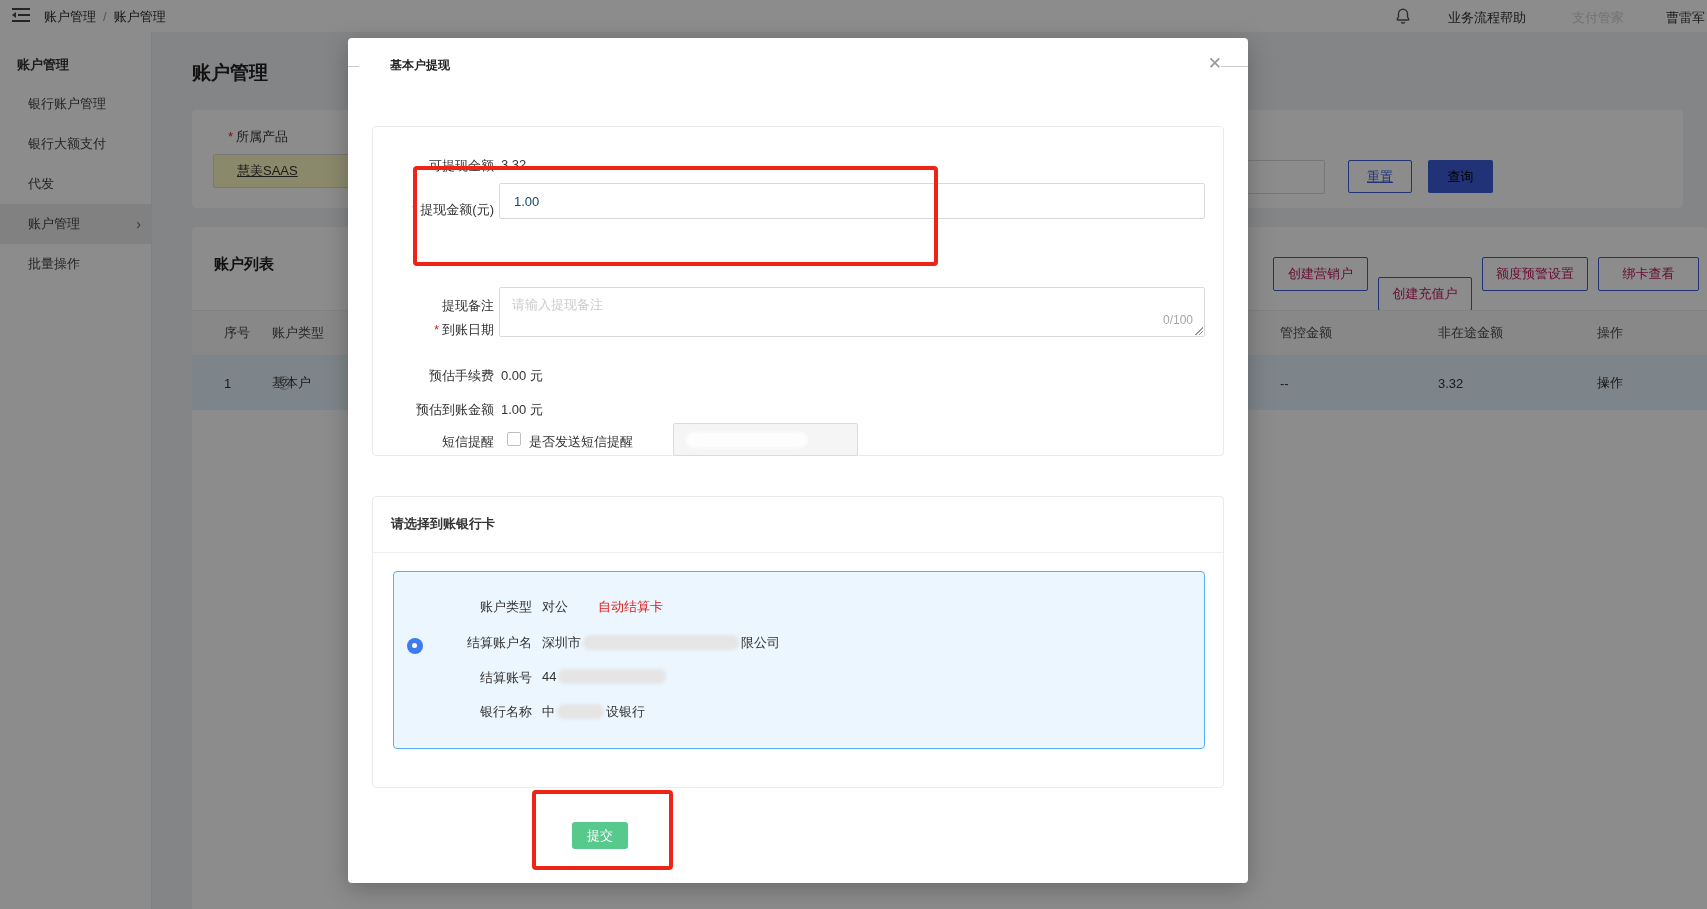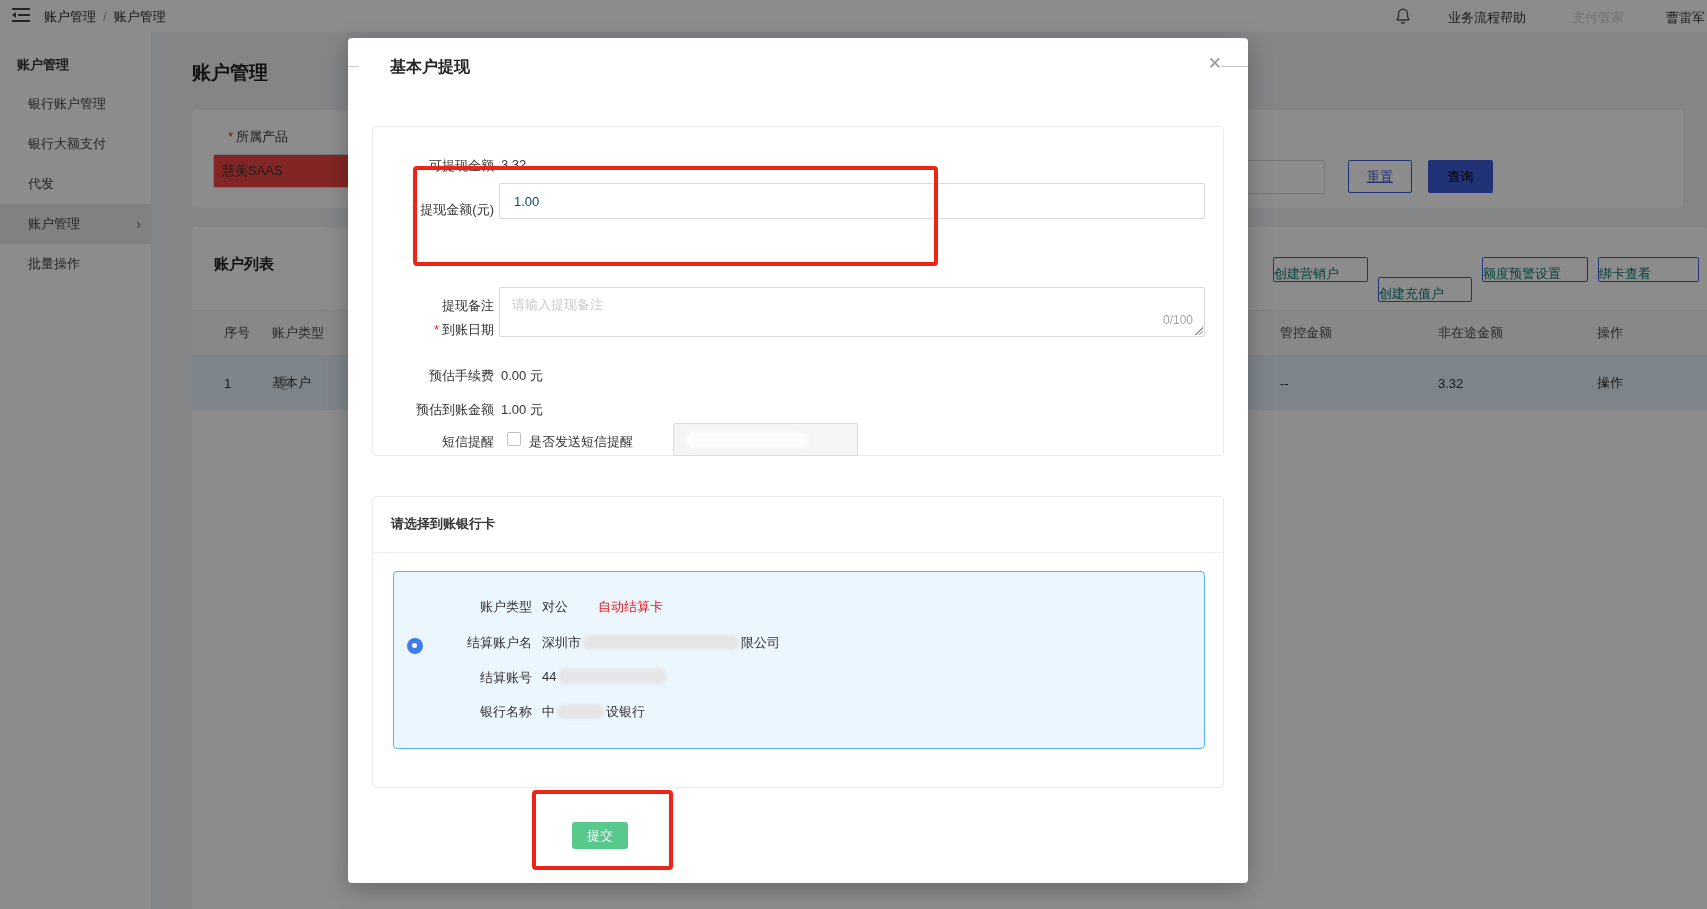--- a/index.html
+++ b/index.html
@@ -26,44 +26,44 @@
   .side-item.active { background:#ebebeb; }
   .side-item .chev { position:absolute; right:10px; top:0; color:#666; font-size:14px; }
 
   .content { position:absolute; left:152px; top:32px; right:0; bottom:0; background:#f0f2f5; z-index:1; }
   .page-title { position:absolute; left:40px; top:28px; font-size:19px; font-weight:600; color:#222; }
 
   .panel { position:absolute; background:#fff; border-radius:4px; }
   .panel-filter { left:40px; top:78px; right:24px; height:98px; }
   .req { color:#e02020; margin-right:3px; }
   .f-label { position:absolute; left:36px; top:18px; color:#333; }
-  .select { position:absolute; left:21px; top:44px; width:210px; height:34px; border:1px solid #d9d9d9; border-radius:2px; line-height:32px; padding-left:8px; color:#333; background:#ef4444; cursor:pointer; }
+  .select { position:absolute; left:21px; top:44px; width:210px; height:34px; border:1px solid #d9d9d9; border-radius:2px; line-height:32px; padding-left:23px; color:#333; background:#fef9c3; cursor:pointer;text-decoration:underline; }
   .f-input { position:absolute; right:358px; top:50px; width:225px; height:34px; border:1px solid #d9d9d9; border-radius:2px; background:#fff; }
   .btn { display:inline-block; text-align:center; border-radius:2px; cursor:pointer; font-size:13px; }
   .btn-reset { position:absolute; right:271px; top:50px; width:64px; height:33px; line-height:31px; border:1px solid #3d5cd7; color:#3d5cd7; background:#fff; text-decoration:underline; }
   .btn-primary { position:absolute; right:190px; top:50px; width:65px; height:33px; line-height:33px; background:#3d5cd7; color:#000000; }
 
   .panel-table { left:40px; top:195px; right:0; bottom:0; border-radius:4px 4px 0 0; }
   .list-title { position:absolute; left:22px; top:28px; font-size:15px; font-weight:bold; color:#222; }
-  .ghost { position:absolute; top:30px; height:25px; line-height:31px; border:1px solid #3d5cd7; color:#0f766e; background:#fff; border-radius:2px; text-align:left; cursor:pointer; }
+  .ghost { position:absolute; top:30px; height:34px; line-height:31px; border:1px solid #3d5cd7; color:#be185d; background:#fff; border-radius:2px; text-align:center; cursor:pointer; }
   .g1 { right:339px; width:95px; } .g2 { right:235px; width:94px;margin-top:20px; } .g3 { right:119px; width:106px; } .g4 { right:8px; width:101px; }
   .thead { position:absolute; left:0; right:0; top:83px; height:46px; background:#f7f7f7; border-top:1px solid #ededed; border-bottom:1px solid #ededed; }
   .thead span, .trow span { position:absolute; top:50%; transform:translateY(-50%); color:#4a4a4a; white-space:nowrap; }
   .trow { position:absolute; left:0; right:0; top:129px; height:54px; background:#e6f2fc; }
   .trow span { color:#333; }
   .c-idx { left:32px; } .c-type { left:80px; } .c-ctrl { left:1088px; } .c-nt { left:1246px; } .c-op { left:1405px; }
   .qmark { display:inline-block; width:14px; height:14px; line-height:13px; text-align:center; border:1px solid #a6a6a6; border-radius:50%; color:#8a8a8a; font-size:10px; margin-left:5px; vertical-align:-2px; }
   .link { color:#3d5cd7; cursor:pointer; }
   .caret { font-size:10px; margin-left:4px; }
 
   
   .overlay { position:absolute; inset:0; background:rgba(0,0,0,0.45); z-index:10; }
   .modal { position:absolute; left:348px; top:38px; width:900px; height:845px; background:#fff; border-radius:4px; box-shadow:0 6px 24px rgba(0,0,0,.25); z-index:20; }
   .m-header { position:relative; height:56px; }
-  .m-title { position:absolute; left:42px; top:19px; font-size:16px; font-weight:600; color:#222; }
+  .m-title { position:absolute; left:42px; top:19px; font-size:12px; font-weight:600; color:#222; }
   .m-close { position:absolute; right:26px; top:17px; font-size:17px; color:#999; cursor:pointer; line-height:1; }
   .dash { position:absolute; top:28px; height:1px; background:#c9c9c9; }
   .dash-l { left:0; width:11px; } .dash-r { right:0; width:27px; }
 
   .card { position:absolute; left:24px; width:852px; border:1px solid #ebebeb; border-radius:4px; background:#fff; }
   .card-form { top:88px; height:330px; }
   .card-bank { top:458px; height:292px; }
 
   .frow { position:absolute; left:0; right:0; }
   .flabel { position:absolute; left:0; width:121px; text-align:right; color:#333; white-space:nowrap; }

